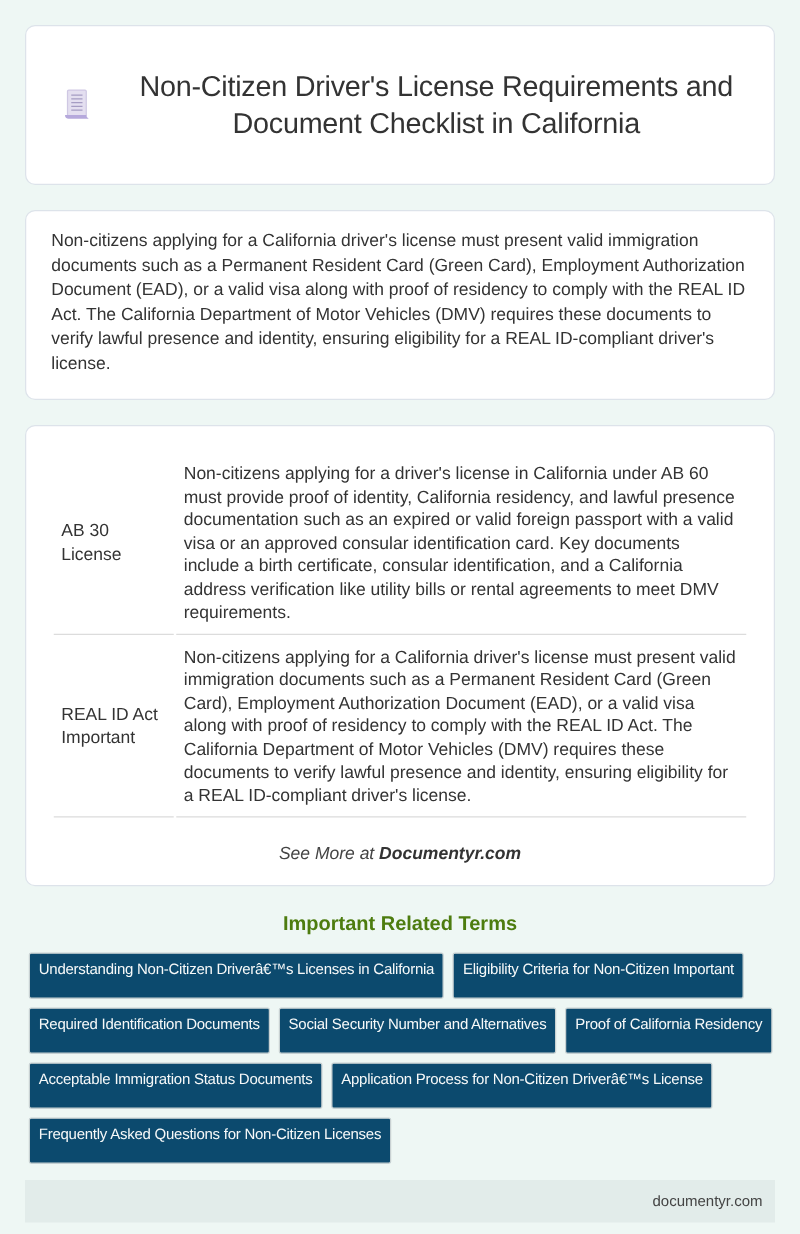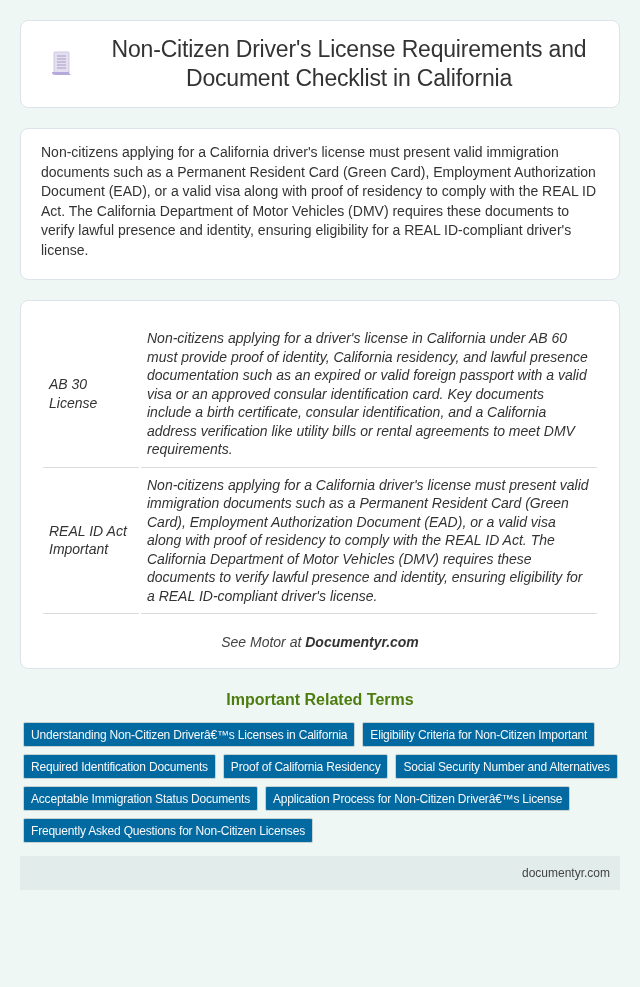--- a/index.html
+++ b/index.html
@@ -10,21 +10,21 @@
       font-family: "Liberation Sans", sans-serif;
       color: #333;
     }
     .page { padding: 20px 20px 0 20px; }
     .card {
       background: #ffffff;
       border: 1px solid #dde3ea;
       border-radius: 8px;
     }
     .title-card {
-      height: 88px;
+      height: 128px;
       display: flex;
       align-items: center;
       justify-content: center;
       padding: 0 20px;
       margin-bottom: 20px;
     }
     .title-icon {
       width: 22px;
       height: 26px;
       margin-right: 26px;
@@ -57,21 +57,20 @@
       width: 100%;
       border-collapse: separate;
       border-spacing: 2px 0;
     }
     table.info-table td {
       border-bottom: 1px solid #dcdcdc;
       vertical-align: middle;
       font-size: 14px;
       line-height: 18.5px;
       color: #333;
-      font-style: italic;
     }
     td.term {
       width: 96px;
       padding: 8px 6px;
     }
     td.desc {
       padding: 8px 6px;
     }
     .see-more {
       text-align: center;
@@ -87,24 +86,24 @@
       color: #4d7c0f;
       margin-bottom: 13px;
     }
     .tags {
       display: flex;
       flex-wrap: wrap;
       gap: 7px 7px;
       padding-left: 3px;
     }
     .tag {
-      background: #0369a1;
+      background: #0c4a6e;
       color: #f7f9f9;
       font-size: 12px;
-      height: 25px;
+      height: 37px;
       line-height: 25px;
       padding: 0 7px;
       border-radius: 2px;
       border: 1px solid #c8d1d2;
       white-space: nowrap;
       letter-spacing: -0.2px;
     }
     .footer {
       margin-top: 13px;
       background: #e2ecea;
@@ -148,32 +147,32 @@
           <td class="term">AB 30 License</td>
           <td class="desc">Non-citizens applying for a driver's license in California under AB 60 must provide proof of identity, California residency, and lawful presence documentation such as an expired or valid foreign passport with a valid visa or an approved consular identification card. Key documents include a birth certificate, consular identification, and a California address verification like utility bills or rental agreements to meet DMV requirements.</td>
         </tr>
         <tr>
           <td class="term">REAL ID Act Important</td>
           <td class="desc">Non-citizens applying for a California driver's license must present valid immigration documents such as a Permanent Resident Card (Green Card), Employment Authorization Document (EAD), or a valid visa along with proof of residency to comply with the REAL ID Act. The California Department of Motor Vehicles (DMV) requires these documents to verify lawful presence and identity, ensuring eligibility for a REAL ID-compliant driver's license.</td>
         </tr>
       </tbody>
     </table>
     <p class="see-more">
-      <span>See Motor at </span><b>Documentyr.com</b>
+      <span>See More at </span><b>Documentyr.com</b>
     </p>
   </div>
 
   <h2 class="related-title">Important Related Terms</h2>
 
   <div class="tags">
     <span class="tag">Understanding Non-Citizen Driverâ€™s Licenses in California</span>
     <span class="tag">Eligibility Criteria for Non-Citizen Important</span>
     <span class="tag">Required Identification Documents</span>
+    <span class="tag">Social Security Number and Alternatives</span>
     <span class="tag">Proof of California Residency</span>
-    <span class="tag">Social Security Number and Alternatives</span>
     <span class="tag">Acceptable Immigration Status Documents</span>
     <span class="tag">Application Process for Non-Citizen Driverâ€™s License</span>
     <span class="tag">Frequently Asked Questions for Non-Citizen Licenses</span>
   </div>
 
   <div class="footer">
     <span>documentyr.com</span>
   </div>
 
 </div>

